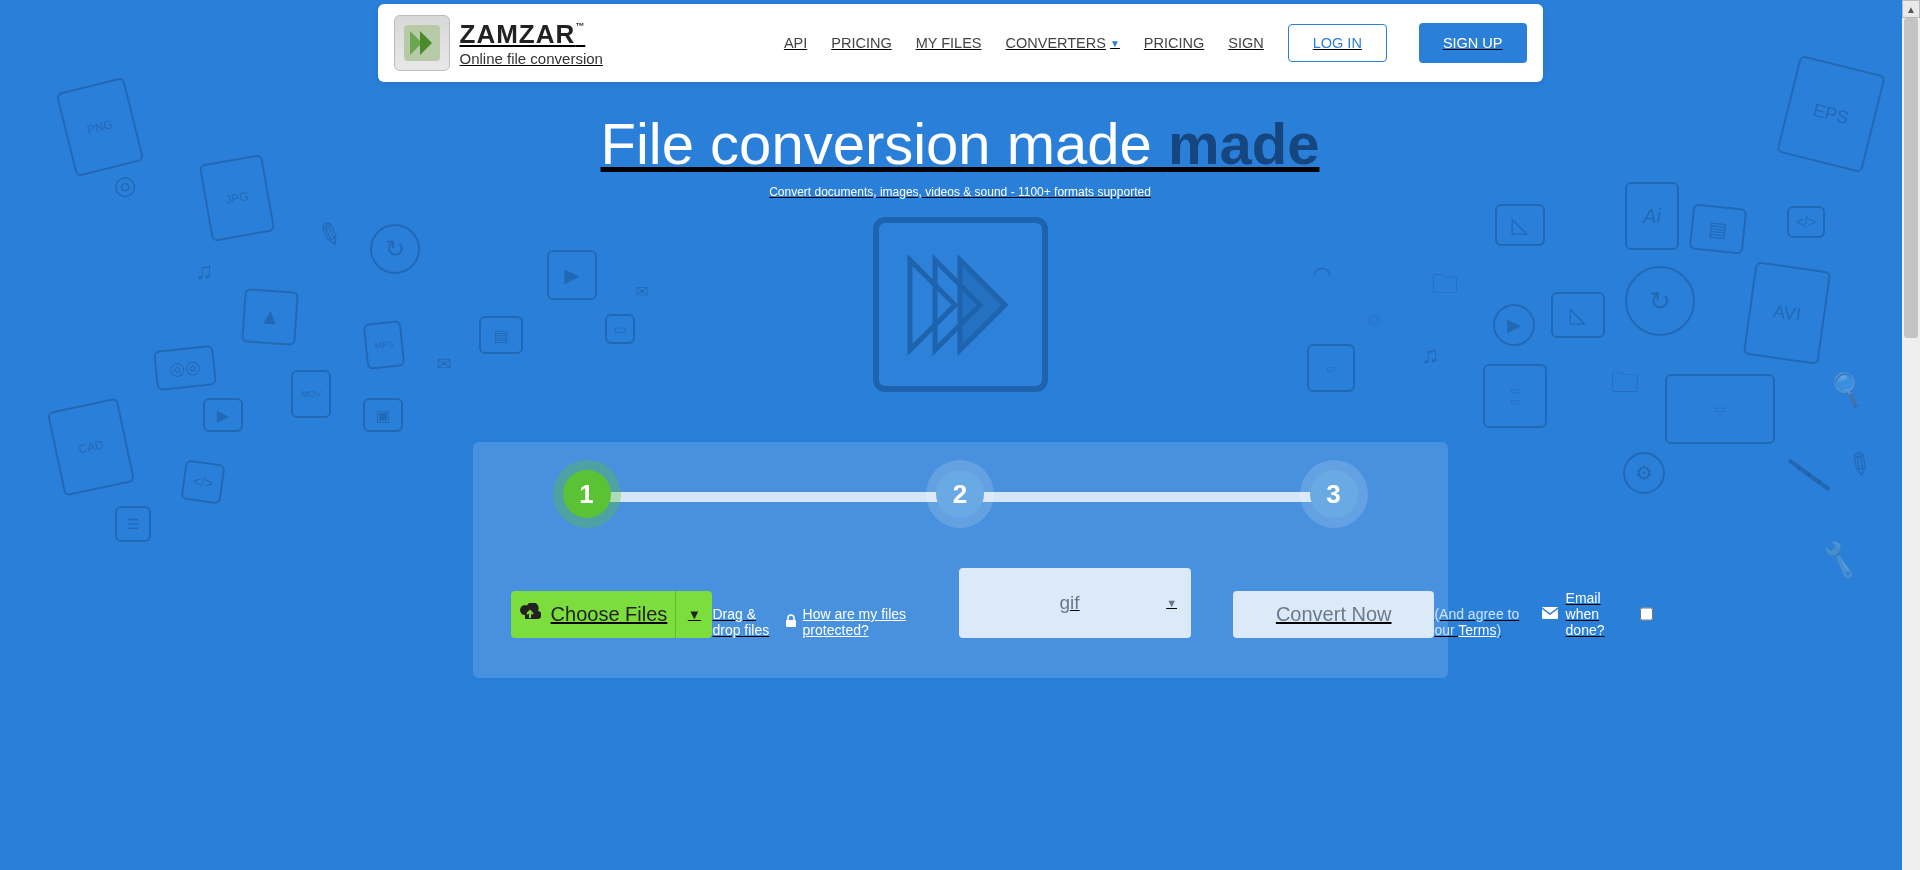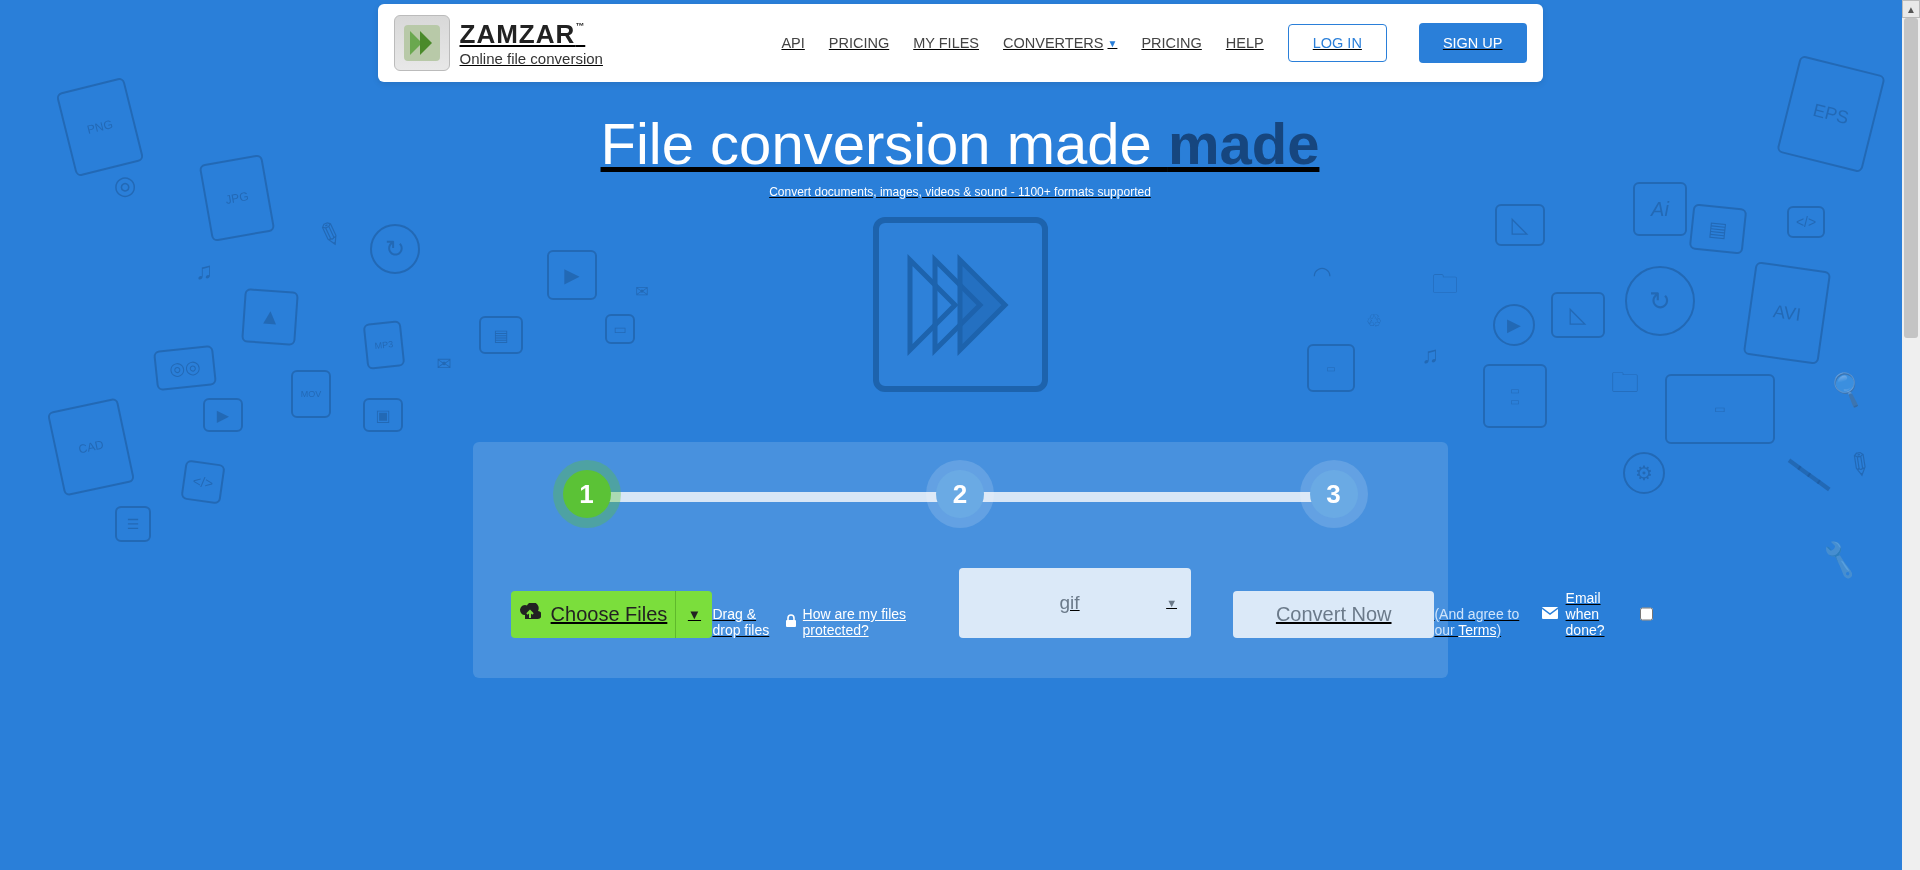--- a/index.html
+++ b/index.html
@@ -161,21 +161,21 @@
     <div class="nav-spacer"></div>
     <div class="nav-links">
       <a class="nav-link">API</a>
       <a class="nav-link">PRICING</a>
       <a class="nav-link">MY FILES</a>
       <a class="nav-link">
         <span>CONVERTERS</span>
           <span class="caret">▼</span>
       </a>
       <a class="nav-link">PRICING</a>
-      <a class="nav-link">HELP</a>
+      <a class="nav-link">SIGN</a>
       <button class="btn-outline">LOG IN</button>
       <button class="btn-solid">SIGN UP</button>
     </div>
   </div>
 
   <div class="hero">
     <h1>
       <span>File conversion made </span><span class="easy">made</span>
     </h1>
     <div class="sub">Convert documents, images, videos &amp; sound - 1100+ formats supported</div>
@@ -274,21 +274,21 @@
   <div class="sketch" style="top:458px;left:-2px;width:40px;height:40px;--r:8deg;font-size:14px">&lt;/&gt;</div>
   <div class="sketch" style="top:502px;left:-70px;width:36px;height:36px;--r:0deg;font-size:14px">☰</div>
   <div class="sketch" style="top:312px;left:294px;width:44px;height:38px;--r:0deg;font-size:16px">▤</div>
   <div class="sketch" style="top:246px;left:362px;width:50px;height:50px;--r:0deg;font-size:20px">▶</div>
   <div class="sketch" style="top:310px;left:420px;width:30px;height:30px;--r:0deg;font-size:14px">▭</div>
   <div class="sketch" style="top:278px;left:446px;width:22px;height:18px;border:none;font-size:16px">✉</div>
 
   <div class="sketch" style="top:60px;right:-140px;width:88px;height:100px;--r:14deg;font-size:18px">
       <span>EPS</span>
     </div>
-  <div class="sketch" style="top:178px;right:48px;width:54px;height:54px;--r:0deg;font-size:20px;font-style:italic">
+  <div class="sketch" style="top:178px;right:56px;width:54px;height:68px;--r:0deg;font-size:20px;font-style:italic">
       <span>Ai</span>
     </div>
   <div class="sketch" style="top:202px;right:-10px;width:54px;height:46px;--r:6deg;font-size:20px">▤</div>
   <div class="sketch" style="top:202px;right:-90px;width:38px;height:32px;--r:0deg;font-size:14px">&lt;/&gt;</div>
   <div class="sketch" style="top:262px;right:-90px;width:76px;height:94px;--r:8deg;font-size:18px">
       <span>AVI</span>
     </div>
   <div class="sketch" style="top:262px;right:40px;width:70px;height:70px;--r:0deg;border-radius:50%;font-size:26px">↻</div>
   <div class="sketch" style="top:288px;right:130px;width:54px;height:46px;--r:0deg;font-size:22px">◺</div>
   <div class="sketch" style="top:300px;right:200px;width:42px;height:42px;--r:0deg;border-radius:50%;font-size:18px">▶</div>

